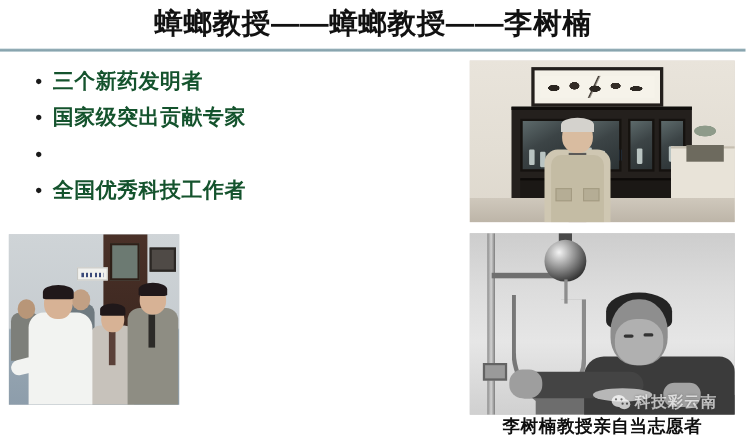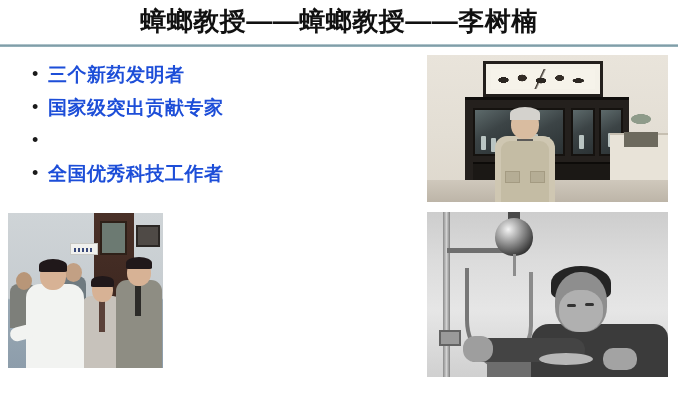--- a/index.html
+++ b/index.html
@@ -60,21 +60,21 @@
     color: #1a1a1a;
     font-size: 18px;
     line-height: 33px;
     text-align: left;
     padding-left: 6px;
     box-sizing: border-box;
   }
   .bullet-text {
     font-size: 19px;
     font-weight: bold;
-    color: #1d4ed8;
+    color: #14532d;
     line-height: 33px;
     letter-spacing: 0.5px;
   }
 
   
   .photo {
     position: absolute;
     overflow: hidden;
     background: #d8d8d8;
   }
@@ -592,15 +592,27 @@
         <div class="v-eye" style="left:8px;  top:14px;"></div>
         <div class="v-eye" style="left:26px; top:13px;"></div>
       </div>
       <div class="v-arm"></div>
       <div class="v-hand"></div>
       <div class="v-hand2"></div>
       <div class="v-dish"></div>
     </div>
   </div>
 
-
+  <div class="watermark">
+    <span class="wm-icon">
+      <span class="b1"></span>
+      <span class="b2"></span>
+      <span class="d" style="left:3px;  top:3px;"></span>
+      <span class="d" style="left:8px;  top:3px;"></span>
+      <span class="d" style="left:9px;  top:7px;"></span>
+      <span class="d" style="left:13px; top:7px;"></span>
+    </span>
+    <span class="wm-text">科技彩云南</span>
+  </div>
+
+  <div class="volunteer-caption">李树楠教授亲自当志愿者</div>
 
 </div>
 
 </body></html>

